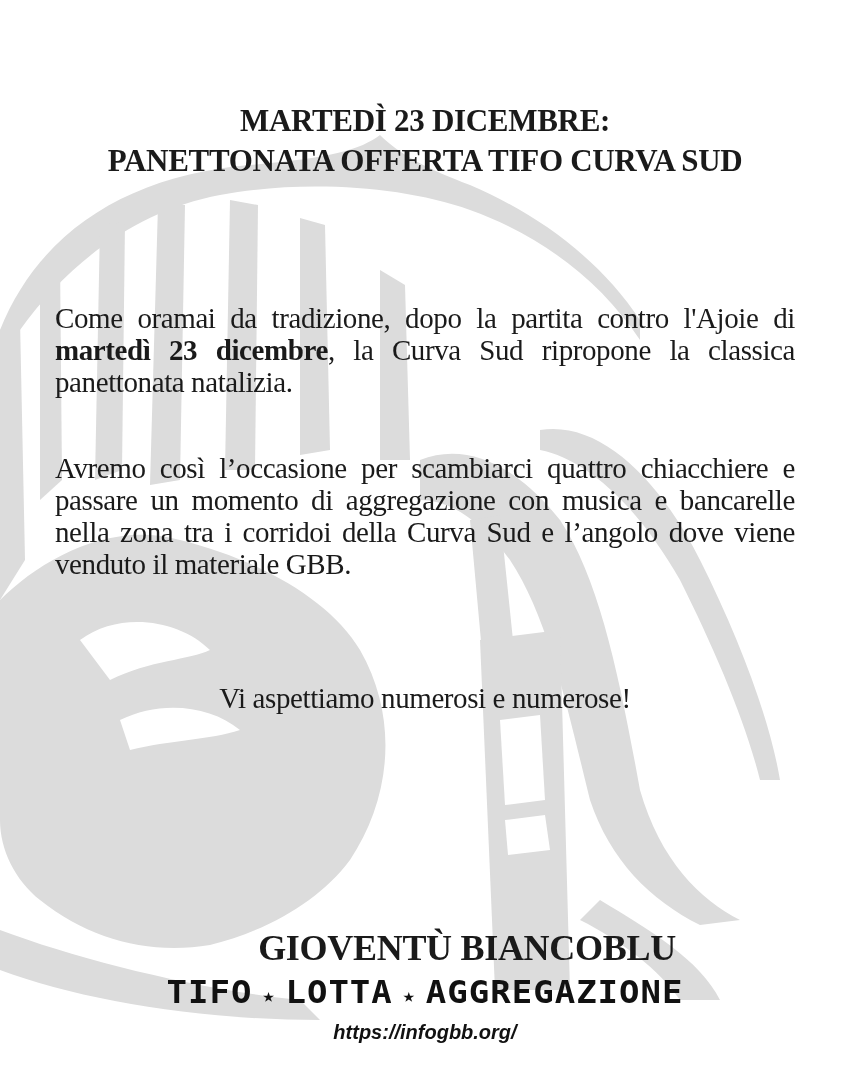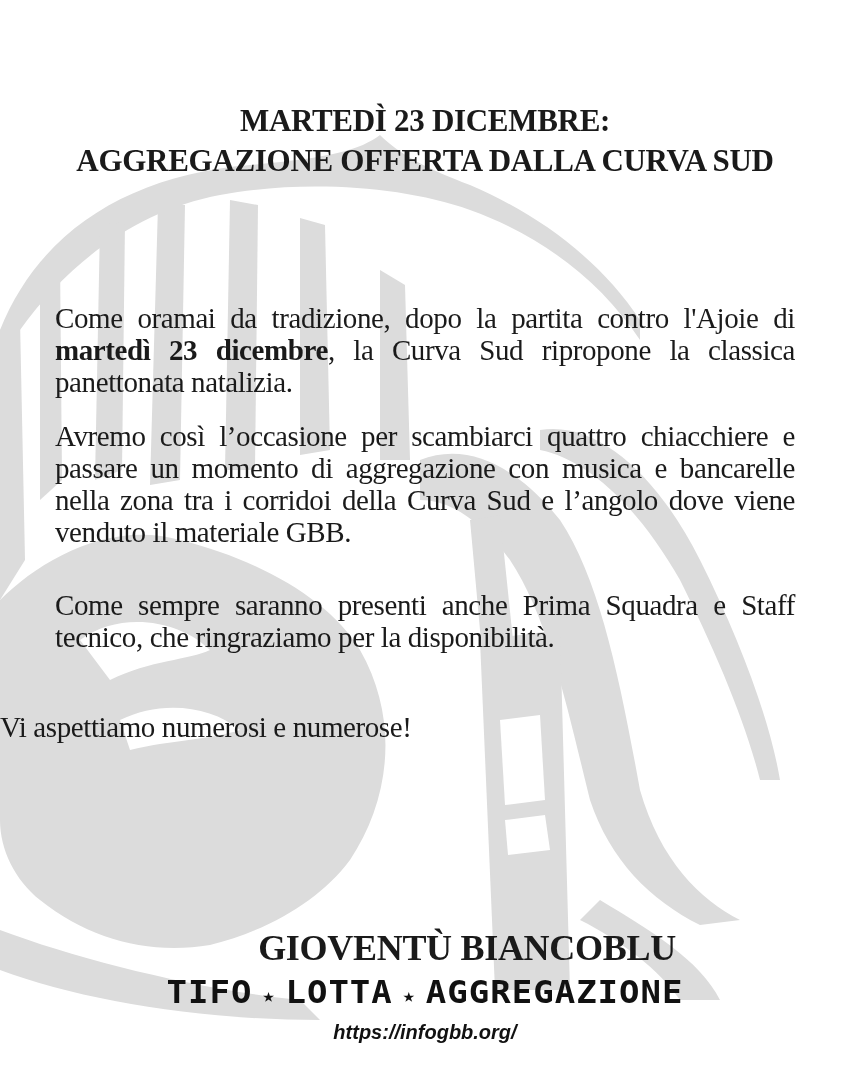--- a/index.html
+++ b/index.html
@@ -2,23 +2,23 @@
 <html><head>
   <meta charset="utf-8">
   <style>
     html, body { margin:0; padding:0; }
     body { width:850px; height:1089px; background:#ffffff; position:relative; overflow:hidden; font-family:"Liberation Serif","DejaVu Serif",serif; color:#1a1a1a; }
     .bg { position:absolute; left:0; top:0; width:850px; height:1089px; z-index:0; }
     .content { position:absolute; left:0; top:0; width:850px; height:862px; z-index:1; }
     .title { position:absolute; left:0; width:850px; text-align:center; font-weight:bold; font-size:31px; letter-spacing:-0.3px; line-height:40px; top:101px; }
     .para { position:absolute; left:55px; width:740px; font-size:29px; line-height:32px; text-align:justify; text-align-last:left; letter-spacing:-0.4px; }
     .p1 { top:302px; }
-    .p2 { top:420px; }
+    .p2 { top:452px; }
     .p3 { top:589px; }
-    .closing { position:absolute; left:0; width:850px; text-align:left; font-size:29px; top:711px; letter-spacing:-0.4px; }
+    .closing { position:absolute; left:0; width:850px; text-align:center; font-size:29px; top:682px; letter-spacing:-0.4px; }
     .org { position:absolute; left:0; width:850px; text-align:center; font-size:36px; font-weight:bold; top:927px; letter-spacing:-0.3px;margin-left:42px; }
     .motto { position:absolute; left:0; width:850px; text-align:center; top:972px; font-family:"DejaVu Sans Mono","Liberation Mono",monospace; font-weight:bold; font-size:34px; letter-spacing:1px; color:#111; transform:scaleY(0.95); }
     .motto .star { font-size:20px; vertical-align:middle; margin:0 10px; }
     .url { position:absolute; left:0; width:850px; text-align:center; top:1021px; font-family:Liberation Sans, sans-serif; font-weight:bold; font-style:italic; font-size:20px; color:#111; }
     b { font-weight:bold; }
   </style>
 </head>
 <body>
 
 <svg class="bg" viewBox="0 0 850 1089" xmlns="http://www.w3.org/2000/svg">
@@ -50,28 +50,27 @@
     <path d="M80,640 C120,610 180,620 210,650 C190,660 150,660 110,680 Z"></path>
     <path d="M120,720 C160,700 210,705 240,730 C210,740 170,740 130,750 Z"></path>
     <path d="M500,720 L540,715 L545,800 L505,805 Z"></path>
     <path d="M505,820 L545,815 L550,850 L508,855 Z"></path>
   </g>
 </svg>
 
 <div class="content">
   <div class="title">
     <div>MARTEDÌ 23 DICEMBRE:</div>
-    <div>AGGREGAZIONE OFFERTA DALLA CURVA SUD</div>
+    <div>PANETTONATA OFFERTA TIFO CURVA SUD</div>
   </div>
 
   <div class="para p1"><span>Come oramai da tradizione, dopo la partita contro l'Ajoie di </span><b>martedì 23 dicembre</b><span>, la Curva Sud ripropone la classica panettonata natalizia.</span></div>
 
   <div class="para p2">Avremo così l’occasione per scambiarci quattro chiacchiere e passare un momento di aggregazione con musica e bancarelle nella zona tra i corridoi della Curva Sud e l’angolo dove viene venduto il materiale GBB.</div>
 
-  <div class="para p3">Come sempre saranno presenti anche Prima Squadra e Staff tecnico, che ringraziamo per la disponibilità.</div>
 
   <div class="closing">Vi aspettiamo numerosi e numerose!</div>
 
   <div class="org">GIOVENTÙ BIANCOBLU</div>
 
   <div class="motto">
     <span>TIFO</span><span class="star">★</span><span>LOTTA</span><span class="star">★</span><span>AGGREGAZIONE</span>
   </div>
 
   <div class="url">https://infogbb.org/</div>

